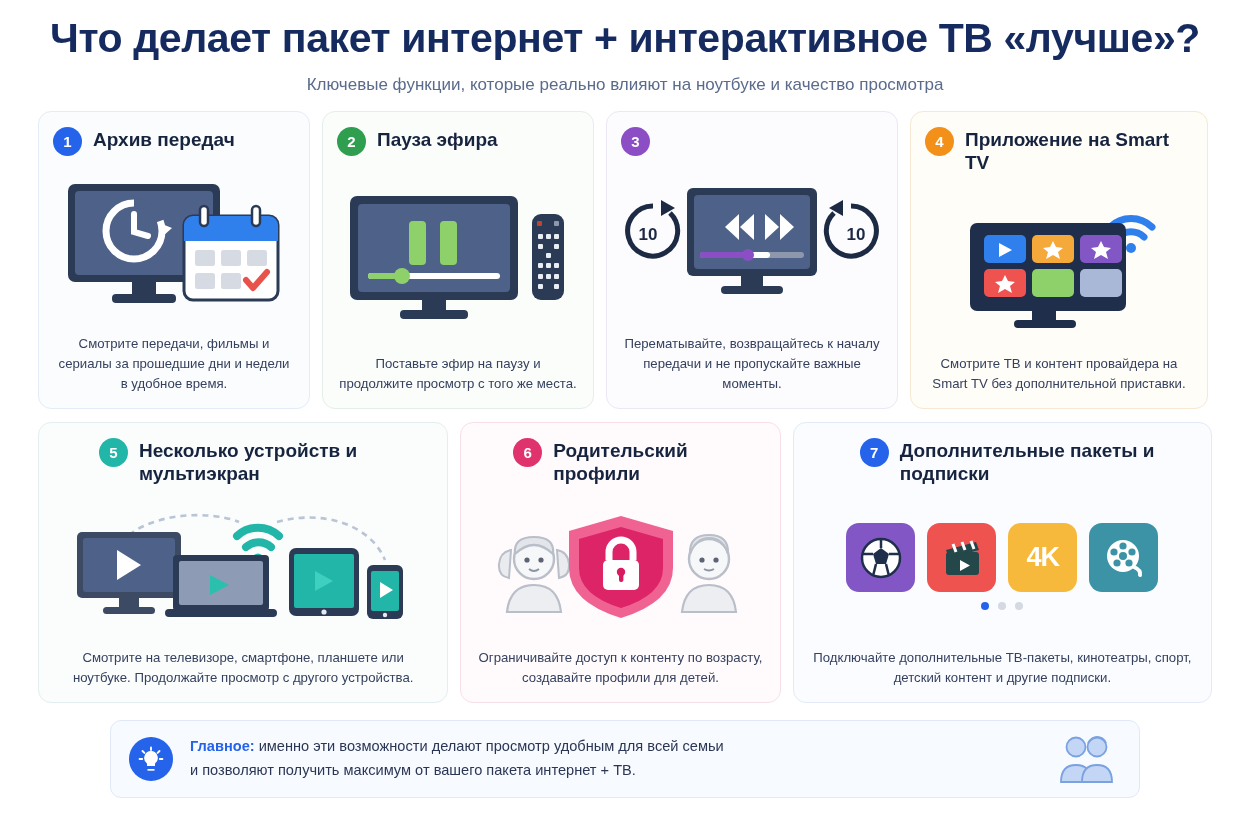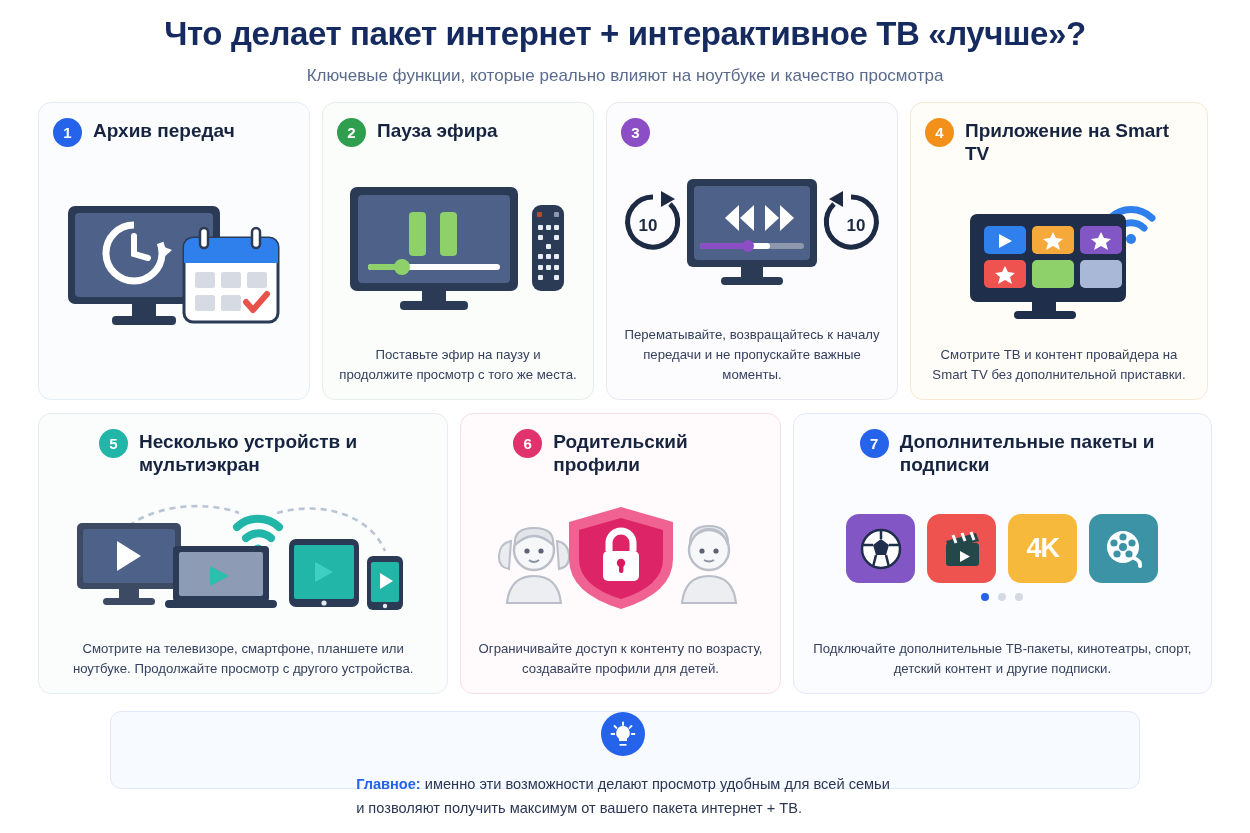--- a/index.html
+++ b/index.html
@@ -9,21 +9,21 @@
     height: 833px;
     background: #ffffff;
     font-family: "Liberation Sans", "DejaVu Sans", sans-serif;
     overflow: hidden;
     position: relative;
   }
 
   
   .header { text-align: center; padding-top: 16px; }
   .main-title {
-    font-size: 33px;
+    font-size: 41px;
     font-weight: bold;
     color: #152a5e;
     letter-spacing: -0.4px;
     line-height: 1.1;
   }
   .subtitle {
     font-size: 17px;
     color: #5a6b8c;
     margin-top: 14px;
     font-weight: 400;
@@ -96,21 +96,20 @@
   
   .banner-wrap { padding: 0 110px; margin-top: 17px; }
   .banner {
     background: #f7faff;
     border: 1px solid #e1e9f8;
     border-radius: 11px;
     height: 78px;
     display: flex; align-items: center;
     padding: 0 22px 0 18px;
     gap: 17px;
-    flex-direction: column;
   }
   .bulb-circle {
     width: 44px; height: 44px; border-radius: 50%;
     background: #2563eb; flex: 0 0 44px;
     display: flex; align-items: center; justify-content: center;
   }
   .banner-text {
     flex: 1 1 auto; font-size: 14.6px; color: #2b3654; line-height: 1.62;
   }
   .banner-text b { color: #2563eb; font-weight: bold; }
@@ -160,20 +159,21 @@
         <rect x="136" y="28" width="8" height="20" rx="4" fill="#fff" stroke="#2b3a55" stroke-width="2.5"></rect>
         <rect x="188" y="28" width="8" height="20" rx="4" fill="#fff" stroke="#2b3a55" stroke-width="2.5"></rect>
         <rect x="131" y="72" width="20" height="16" rx="2.5" fill="#d6dae2"></rect>
         <rect x="157" y="72" width="20" height="16" rx="2.5" fill="#d6dae2"></rect>
         <rect x="183" y="72" width="20" height="16" rx="2.5" fill="#d6dae2"></rect>
         <rect x="131" y="95" width="20" height="16" rx="2.5" fill="#d6dae2"></rect>
         <rect x="157" y="95" width="20" height="16" rx="2.5" fill="#d6dae2"></rect>
         <path d="M182 102 l7 8 l14 -16" stroke="#e8524a" stroke-width="6" fill="none" stroke-linecap="round" stroke-linejoin="round"></path>
       </svg>
     </div>
+    <div class="desc">Смотрите передачи, фильмы и сериалы за прошедшие дни и недели в удобное время.</div>
   </div>
 
   <div class="card r1 w2 tint-green">
     <div class="card-head">
       <div class="badge" style="background:#2f9e4f">2</div>
       <div class="card-title">Пауза эфира</div>
     </div>
     <div class="art">
       <svg width="225" height="135" viewBox="0 0 225 135">
         <rect x="4" y="8" width="168" height="104" rx="7" fill="#2b3a55"></rect>

